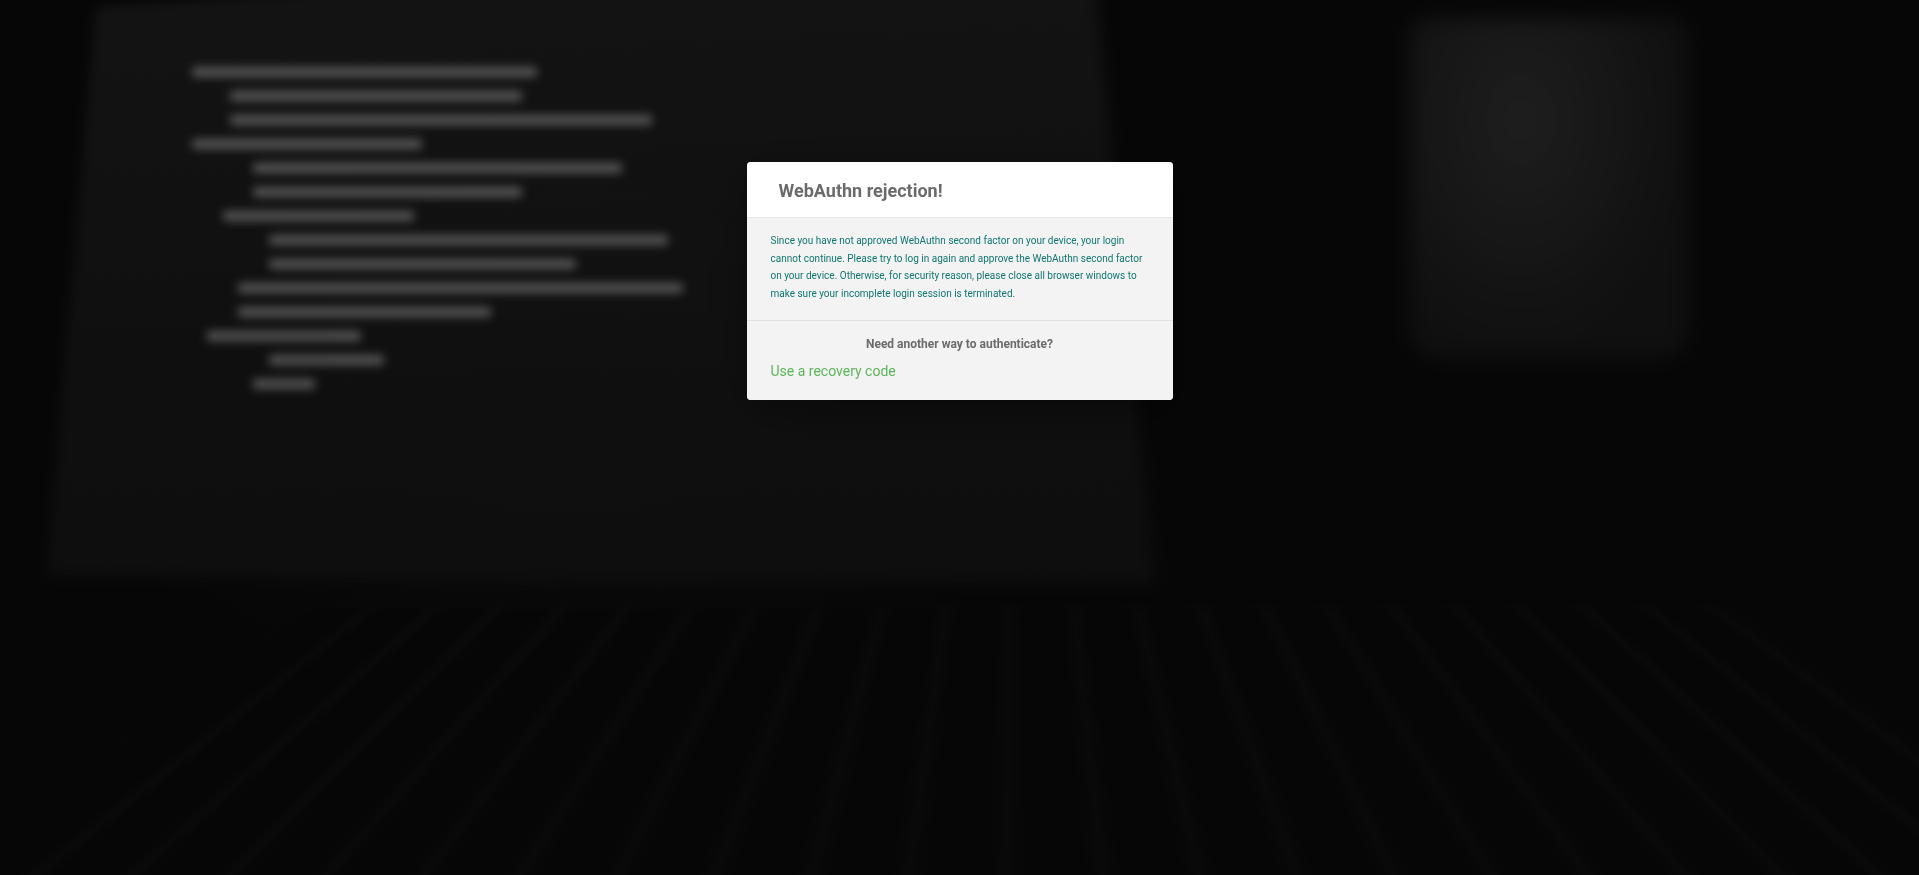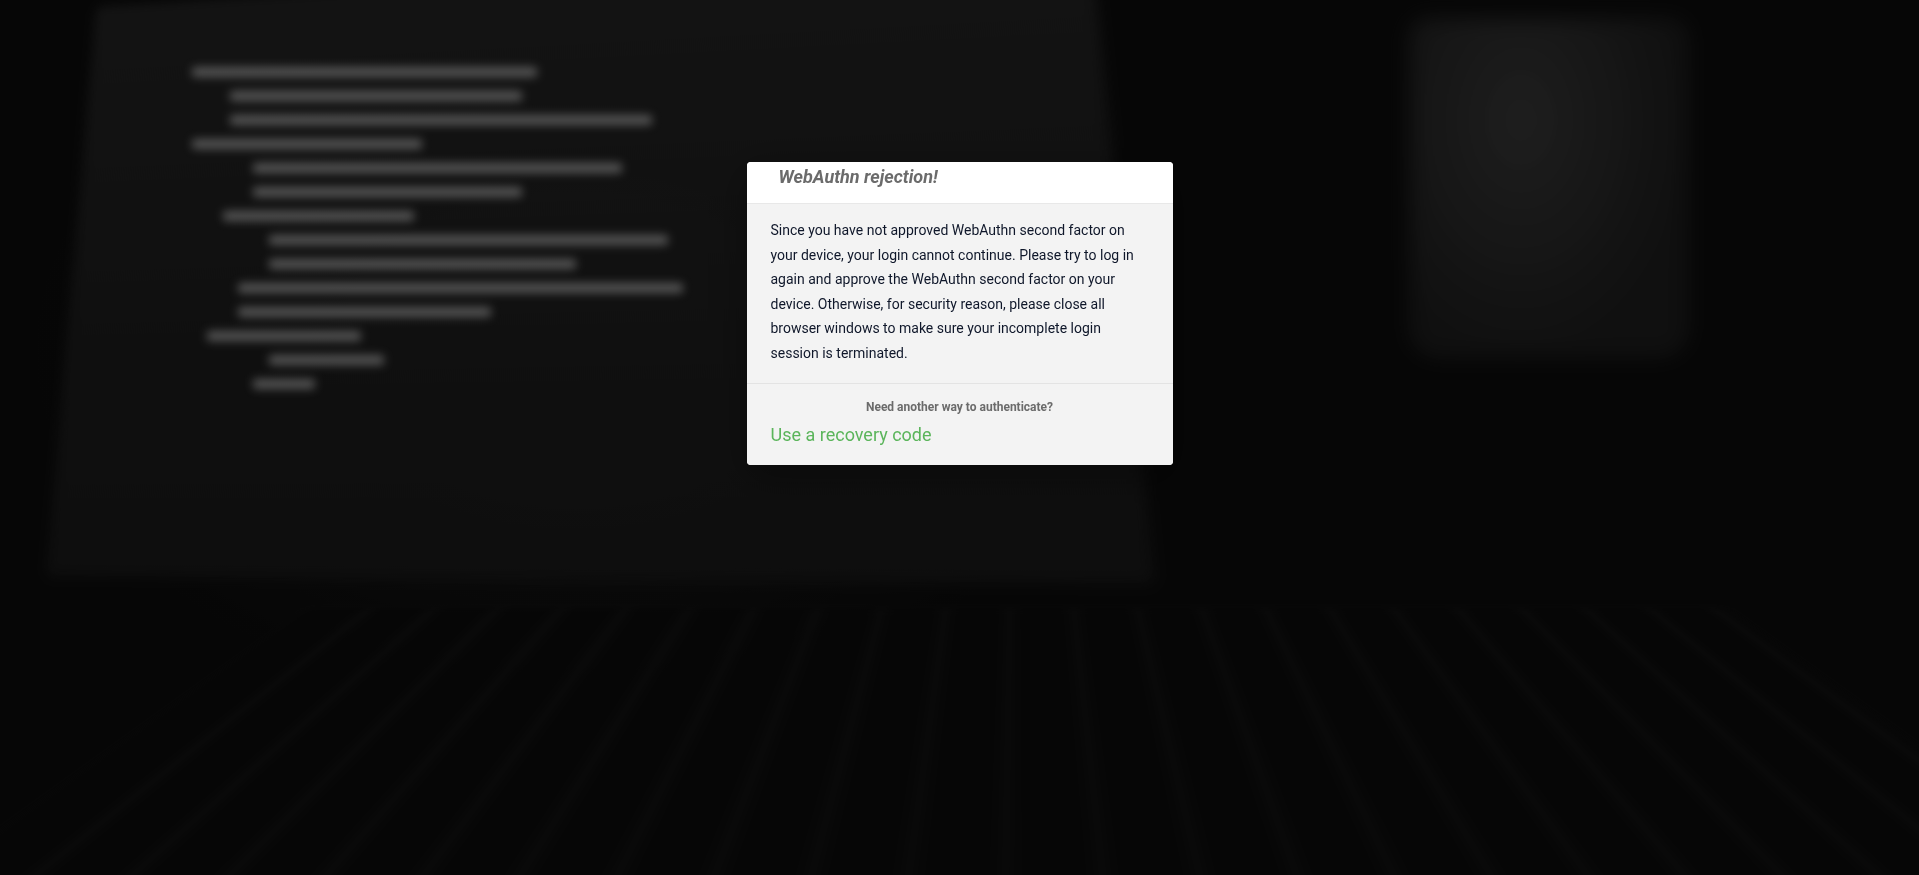--- a/index.html
+++ b/index.html
@@ -104,60 +104,59 @@
       top: 162px;
       transform: translateX(-50%);
       width: 426px;
       background: #fff;
       border-radius: 4px;
       box-shadow: 0 12px 40px rgba(0,0,0,0.35);
       overflow: hidden;
     }
     
     .modal-header {
-      padding: 4px 24px 16px 32px;
+      padding: 18px 24px 16px 32px;
       background: #fff;
-      font-style: italic;
     }
     
     .modal-title {
       font-size: 18px;
       font-weight: 700;
       color: #6b6b6b;
     }
     
     .modal-body {
       padding: 14px 24px 18px 24px;
       background: #f3f3f3;
       border-top: 1px solid #e8e8e8;
     }
     
     .error-message {
-      color: #0f172a;
-      font-size: 14px;
+      color: #0f766e;
+      font-size: 10px;
       line-height: 1.75;
     }
     
     .modal-footer {
       padding: 16px 24px 20px 24px;
       background: #f3f3f3;
       border-top: 1px solid #e3e3e3;
     }
     
     .footer-heading {
       text-align: center;
       color: #6b6b6b;
       font-size: 12px;
       font-weight: 700;
       margin-bottom: 10px;
     }
     
     .recovery-link {
       color: #5bb55b;
-      font-size: 18px;
+      font-size: 14px;
       text-decoration: none;
       cursor: pointer;
       display: inline-block;
     }
   </style>
 </head>
 <body>
 
 <div class="bg-overlay"></div>
 <div class="bg-laptop">

